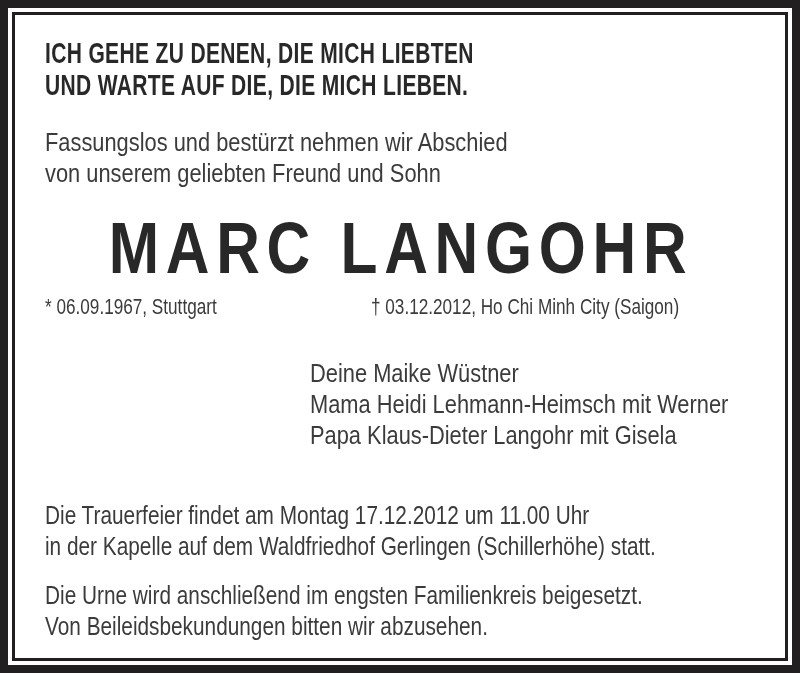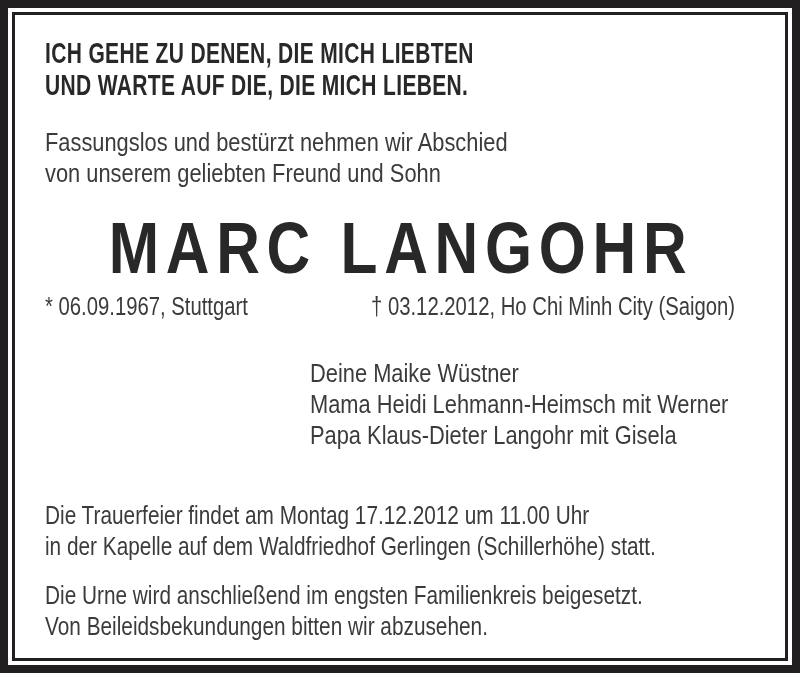--- a/index.html
+++ b/index.html
@@ -62,21 +62,21 @@
     letter-spacing:8px;
     text-align:center;
     transform:scaleX(0.84);
     transform-origin:50% 50%;
     white-space:nowrap;
   }
 
   .dates-row{
     margin-top:6px;
     display:flex;
-    font-size:26px;
+    font-size:22px;
     line-height:31px;
     color:var(--body);
     white-space:nowrap;
   }
   .dates-row .birth{
     display:inline-block;
     width:326px;
     flex:0 0 326px;
     transform:scaleX(0.78);
     transform-origin:0 50%;

